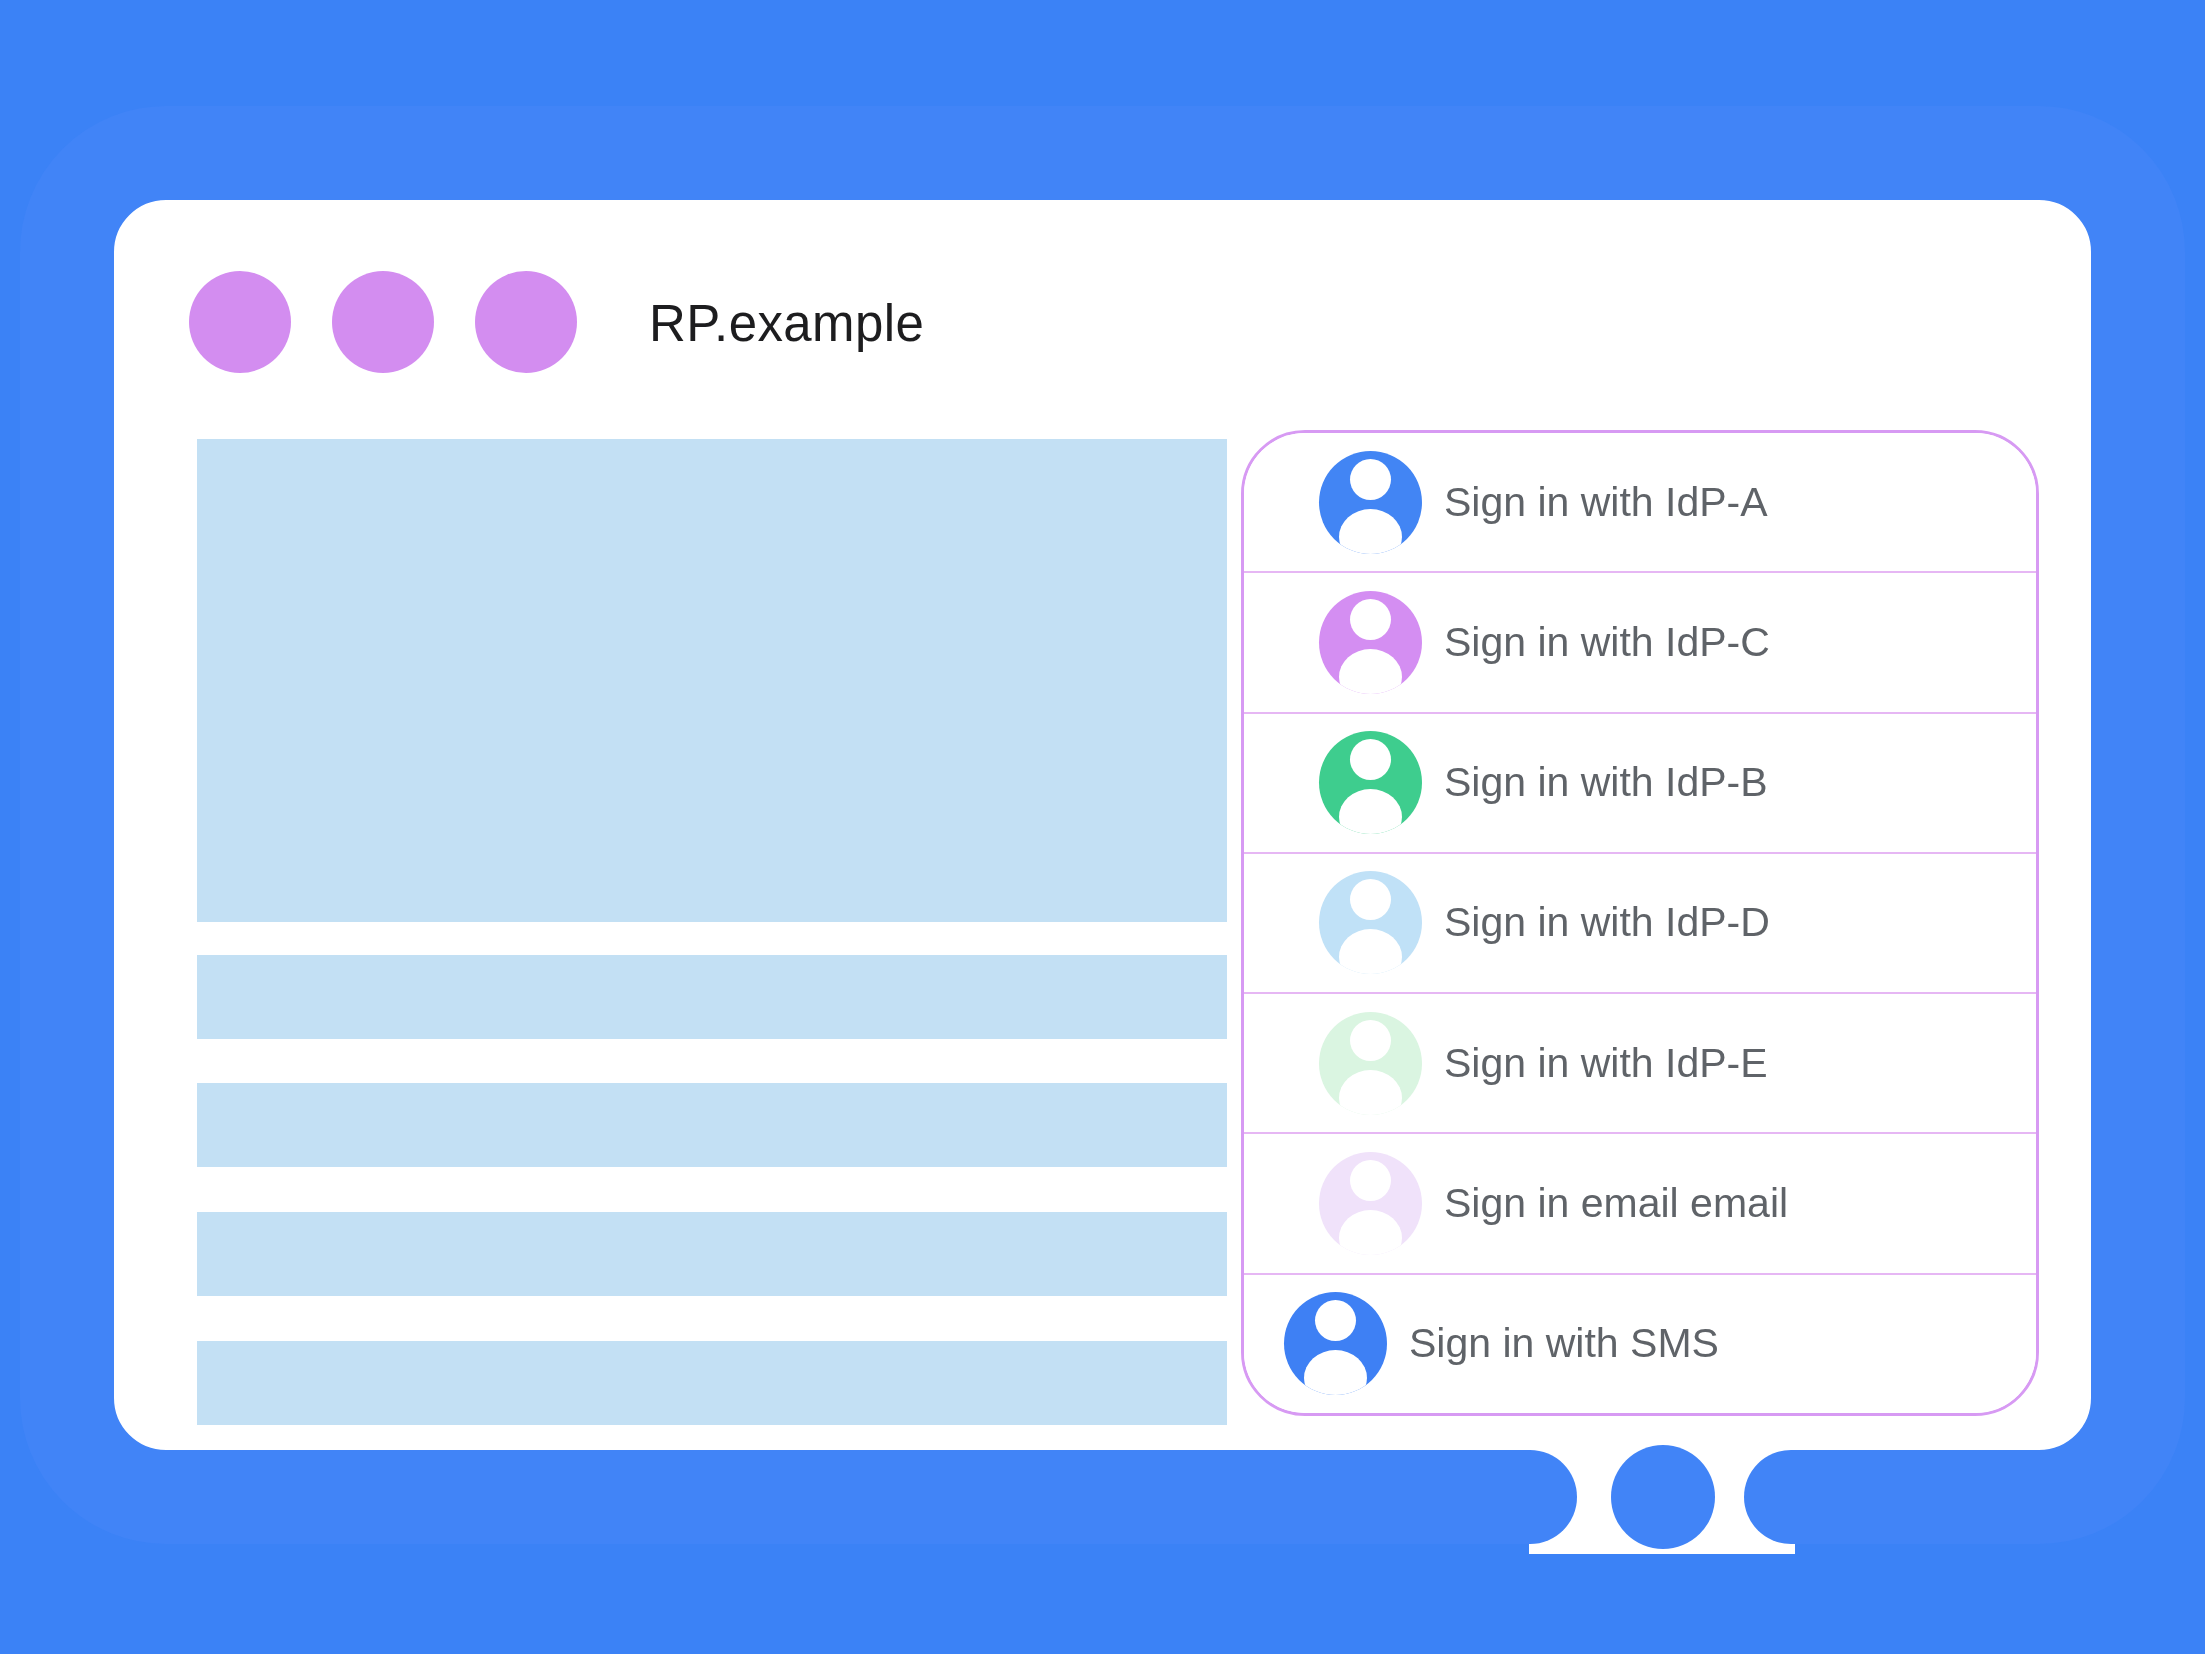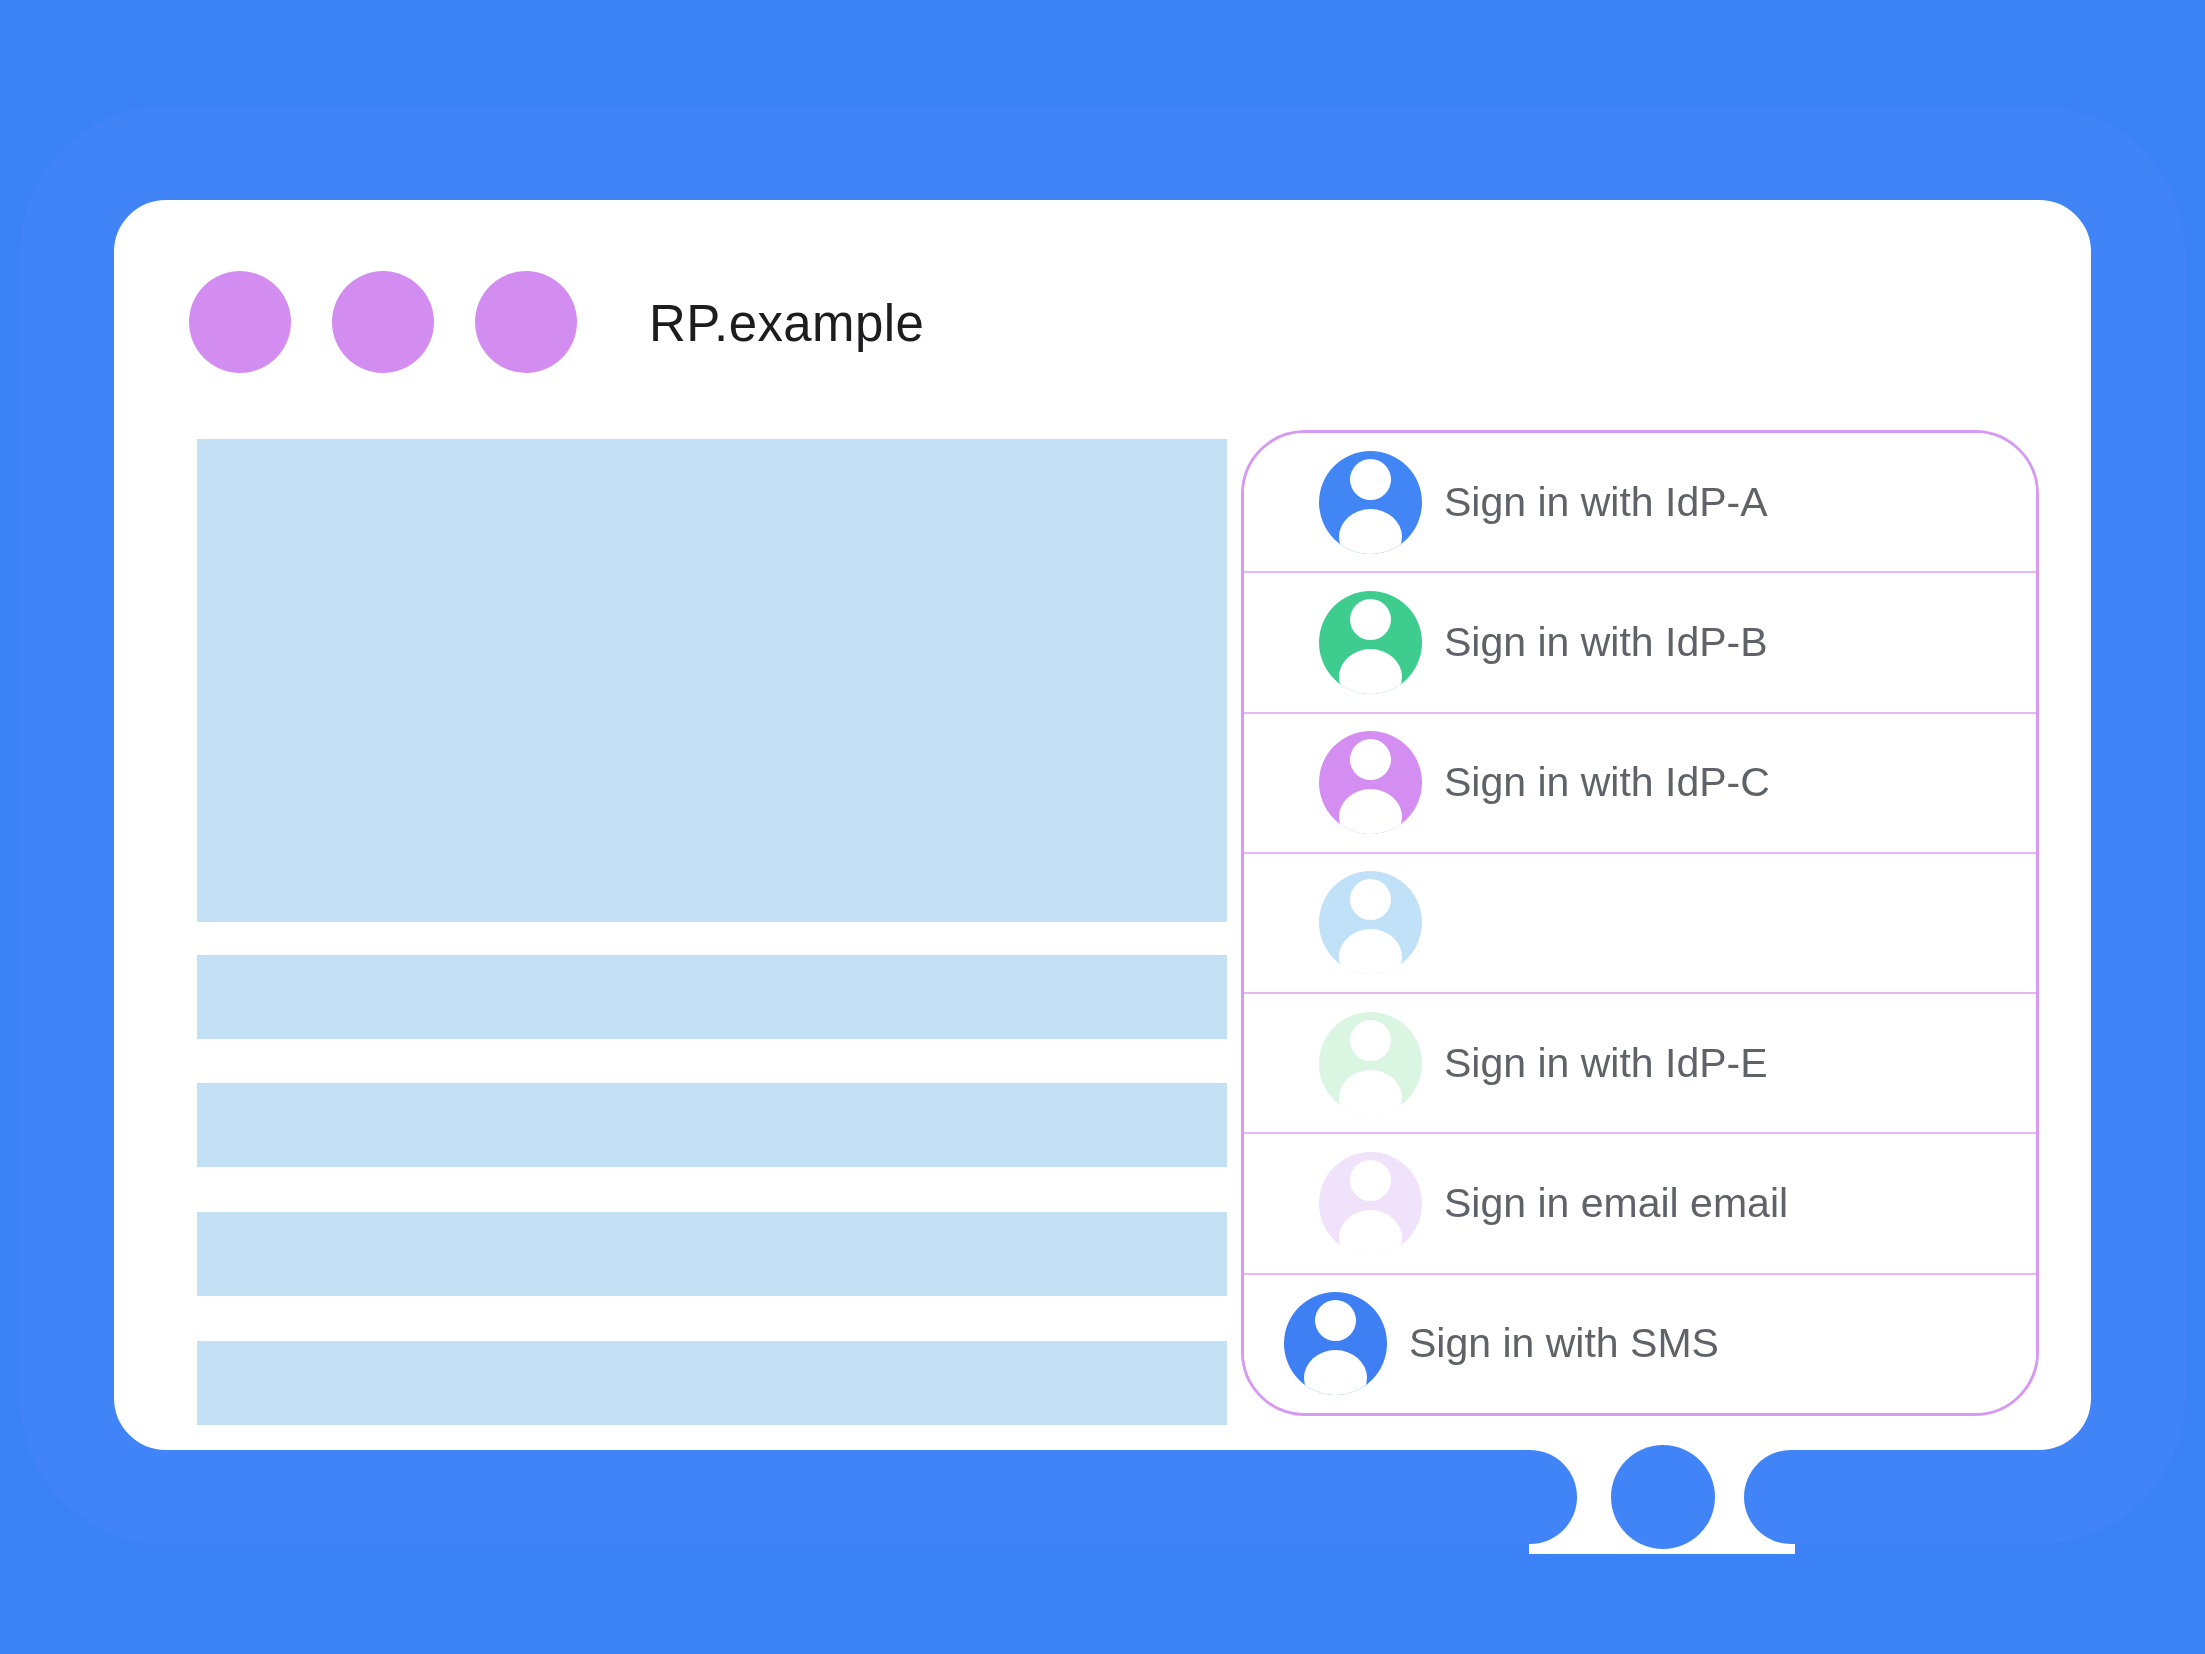--- a/index.html
+++ b/index.html
@@ -72,40 +72,41 @@
 
     <div class="row">
       <div class="avatar" style="background: rgb(66, 133, 244);">
           <div class="head"></div>
           <div class="torso"></div>
         </div>
       <span class="label">Sign in with IdP-A</span>
     </div>
 
     <div class="row">
+      <div class="avatar" style="background: rgb(212, 142, 242);">
+          <div class="head"></div>
+          <div class="torso"></div>
+        </div>
+      <span class="label">Sign in with IdP-C</span>
+    </div>
+
+    <div class="row">
       <div class="avatar" style="background: rgb(62, 205, 142);">
           <div class="head"></div>
           <div class="torso"></div>
         </div>
       <span class="label">Sign in with IdP-B</span>
     </div>
 
     <div class="row">
-      <div class="avatar" style="background: rgb(212, 142, 242);">
-          <div class="head"></div>
-          <div class="torso"></div>
-        </div>
-      <span class="label">Sign in with IdP-C</span>
-    </div>
-
-    <div class="row">
       <div class="avatar" style="background: rgb(192, 225, 247);">
           <div class="head"></div>
           <div class="torso"></div>
         </div>
+      <span class="label">Sign in with IdP-D</span>
     </div>
 
     <div class="row">
       <div class="avatar" style="background: rgb(218, 245, 225);">
           <div class="head"></div>
           <div class="torso"></div>
         </div>
       <span class="label">Sign in with IdP-E</span>
     </div>
 

